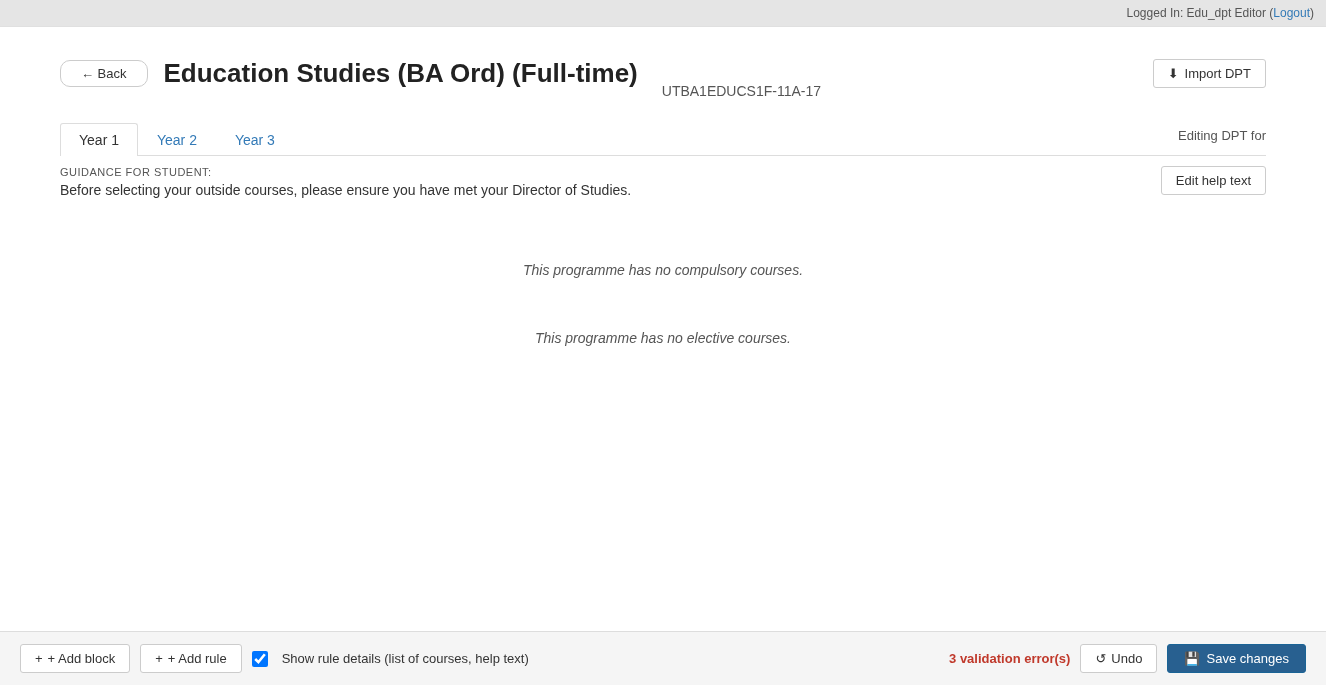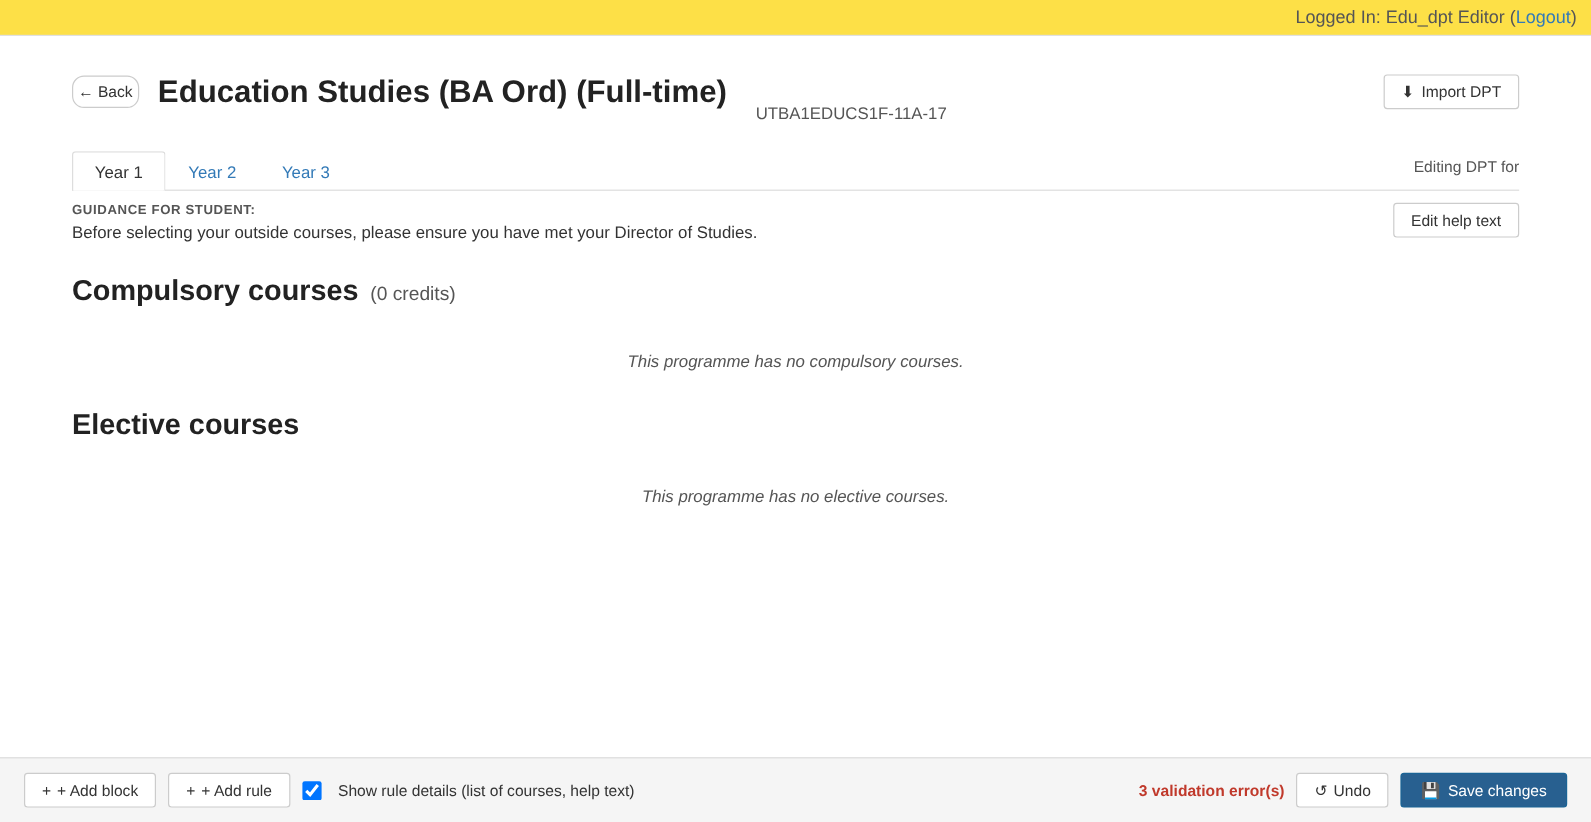--- a/index.html
+++ b/index.html
@@ -2,44 +2,44 @@
 <html><head>
   <meta charset="utf-8">
   <style>
     * { box-sizing: border-box; margin: 0; padding: 0; }
     body { font-family: Arial, sans-serif; font-size: 14px; color: #333; background: #fff; min-height: 685px; position: relative; }
 
     
     .top-bar {
       text-align: right;
       padding: 6px 12px;
-      font-size: 15px;
-      color: #555;
-      background: #fde047;
+      font-size: 12px;
+      color: #555;
+      background: #e5e5e5;
       border-bottom: 1px solid #e0e0e0;
     }
     .top-bar a { color: #337ab7; text-decoration: none; }
 
     
     .main-content {
       padding: 20px 60px;
       max-width: 1326px;
     }
 
     
     .header-row {
       display: flex;
       align-items: center;
       margin-bottom: 24px;
       gap: 16px;
     }
     .back-btn {
       border: 1px solid #ccc;
       background: #fff;
-      padding: 5px 4px;
+      padding: 5px 20px;
       border-radius: 10px;
       cursor: pointer;
       font-size: 13px;
       color: #333;
       white-space: nowrap;
     }
     .page-title {
       font-size: 26px;
       font-weight: bold;
       color: #222;
@@ -100,21 +100,21 @@
     
     .guidance-section {
       display: flex;
       align-items: flex-start;
       justify-content: space-between;
       margin-bottom: 28px;
     }
     .guidance-text-block { flex: 1; }
     .guidance-label {
       font-size: 11px;
-      font-weight: bold;
+      font-weight: normal;
       color: #555;
       text-transform: uppercase;
       letter-spacing: 0.5px;
       margin-bottom: 4px;
     }
     .guidance-text {
       font-size: 14px;
       color: #333;
     }
     .edit-help-btn {
@@ -266,33 +266,24 @@
 
   <div class="guidance-section">
     <div class="guidance-text-block">
       <div class="guidance-label">GUIDANCE FOR STUDENT:</div>
       <div class="guidance-text">Before selecting your outside courses, please ensure you have met your Director of Studies.</div>
     </div>
     <button class="edit-help-btn">Edit help text</button>
   </div>
 
   <div class="section-header">
-    <div>
-      <span class="section-title">Compulsory courses</span>
-      <span class="section-credits">(0 credits)</span>
-    </div>
   </div>
 
   <div class="empty-message">This programme has no compulsory courses.</div>
 
-  <div class="section-header">
-    <div>
-      <span class="section-title">Elective courses</span>
-    </div>
-  </div>
 
   <div class="empty-message">This programme has no elective courses.</div>
 
 </div>
 
 <div class="bottom-toolbar">
   <button class="toolbar-btn">
     <span>+</span>
     <span>+ Add block</span>
   </button>

